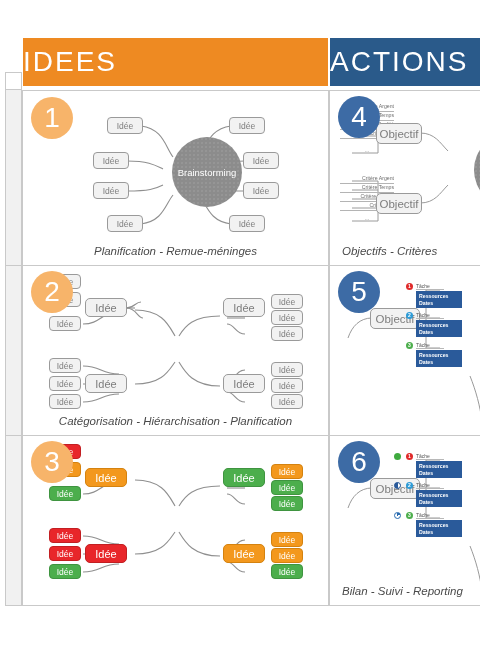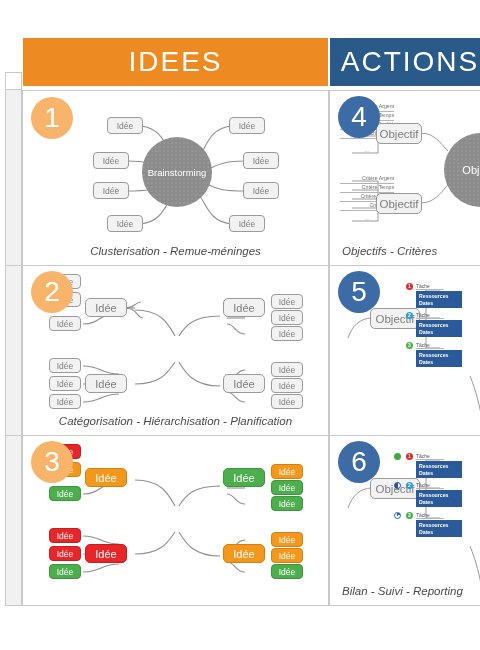--- a/index.html
+++ b/index.html
@@ -6,21 +6,21 @@
   body{width:480px;height:650px;overflow:hidden;font-family:"Liberation Sans",sans-serif;}
 
   #root{position:relative;width:480px;height:650px;background:#ffffff;}
 
   
   .gutter{position:absolute;left:5px;top:90px;width:17px;height:516px;background:#f1f1f1;border:1px solid #c9c9c9;border-top:none;box-sizing:border-box;}
   .gutter-top{position:absolute;left:5px;top:72px;width:17px;height:18px;background:#ffffff;border:1px solid #c9c9c9;box-sizing:border-box;}
   .gutter-rule{position:absolute;left:5px;width:17px;height:1px;background:#c9c9c9;}
 
   
-  .hdr{position:absolute;top:38px;height:48px;color:#ffffff;display:flex;align-items:center;justify-content:center;}
+  .hdr{position:absolute;top:38px;height:48px;color:#ffffff;display:flex;align-items:center;}
   .hdr span{font-size:28px;letter-spacing:2px;font-weight:400;}
   .hdr-ideas{left:23px;width:305px;background:#ee8a22;}
   .hdr-actions{left:330px;width:160px;background:#2a5a8a;}
 
   
   .cell{position:absolute;background:#ffffff;border:1px solid #c9c9c9;box-sizing:border-box;overflow:hidden;}
   .col-l{left:22px;width:307px;}
   .col-r{left:329px;width:160px;}
   .row1{top:90px;height:176px;}
   .row2{top:265px;height:171px;}
@@ -42,21 +42,21 @@
   .ibox{position:absolute;box-sizing:border-box;border-radius:4px;border:1px solid #9a9a9a;background:#f2f2f2;
         color:#7d7d7d;display:flex;align-items:center;justify-content:center;font-size:8.5px;white-space:nowrap;z-index:4;}
   .ibox.big{font-size:11px;border-radius:5px;}
   .ibox.o{background:#f3981d;border-color:#d4820f;color:#ffffff;}
   .ibox.g{background:#4cae4c;border-color:#3f9440;color:#ffffff;}
   .ibox.r{background:#e8262a;border-color:#c21f22;color:#ffffff;}
 
   
   .hub{position:absolute;border-radius:50%;background:#8c8c8c;color:#ffffff;display:flex;align-items:center;justify-content:center;
        font-size:9.5px;z-index:3;
-       background-image:radial-gradient(#969696 0.7px,transparent 0.8px);background-size:4px 4px;}
+       background-image:radial-gradient(#969696 0.7px,transparent 0.8px);background-size:4px 4px;margin-left:30px;}
 
   
   .crit{position:absolute;font-size:5.2px;color:#6d6d6d;white-space:nowrap;text-align:right;border-bottom:1px solid #b4b4b4;
         line-height:1.45;z-index:4;}
 
   
   .taskbox{position:absolute;background:#2a5a9a;color:#ffffff;font-size:5.2px;line-height:1.5;padding:1.5px 3px;box-sizing:border-box;z-index:4;font-weight:bold;}
   .tasklabel{position:absolute;font-size:5px;color:#555;white-space:nowrap;z-index:5;border-bottom:1px solid #b8b8b8;}
   .tnum{position:absolute;width:7px;height:7px;border-radius:50%;color:#fff;font-size:5px;line-height:7px;text-align:center;z-index:5;font-weight:bold;}
   .tnum.red{background:#e02b2b;}
@@ -121,21 +121,21 @@
       </div>
     <div class="ibox" style="left:220px;top:61px;width:36px;height:17px">
         <span>Idée</span>
       </div>
     <div class="ibox" style="left:220px;top:91px;width:36px;height:17px">
         <span>Idée</span>
       </div>
     <div class="ibox" style="left:206px;top:124px;width:36px;height:17px">
         <span>Idée</span>
       </div>
-    <div class="caption">Clusterisation - Remue-méninges</div>
+    <div class="caption">Planification - Remue-méninges</div>
   </div>
 
   <div class="cell col-l row2">
     <svg class="canvas" width="307" height="171">
       <g fill="none" stroke="#8f8f8f" stroke-width="1.1">
         <path d="M103 42 C112 42 112 36 118 36"></path>
         <path d="M103 42 L112 42"></path>
         <path d="M60 58 C78 58 78 46 96 46"></path>
         <path d="M103 42 C114 42 114 52 120 52"></path>
         <path d="M112 44 C140 44 146 60 152 70"></path>

